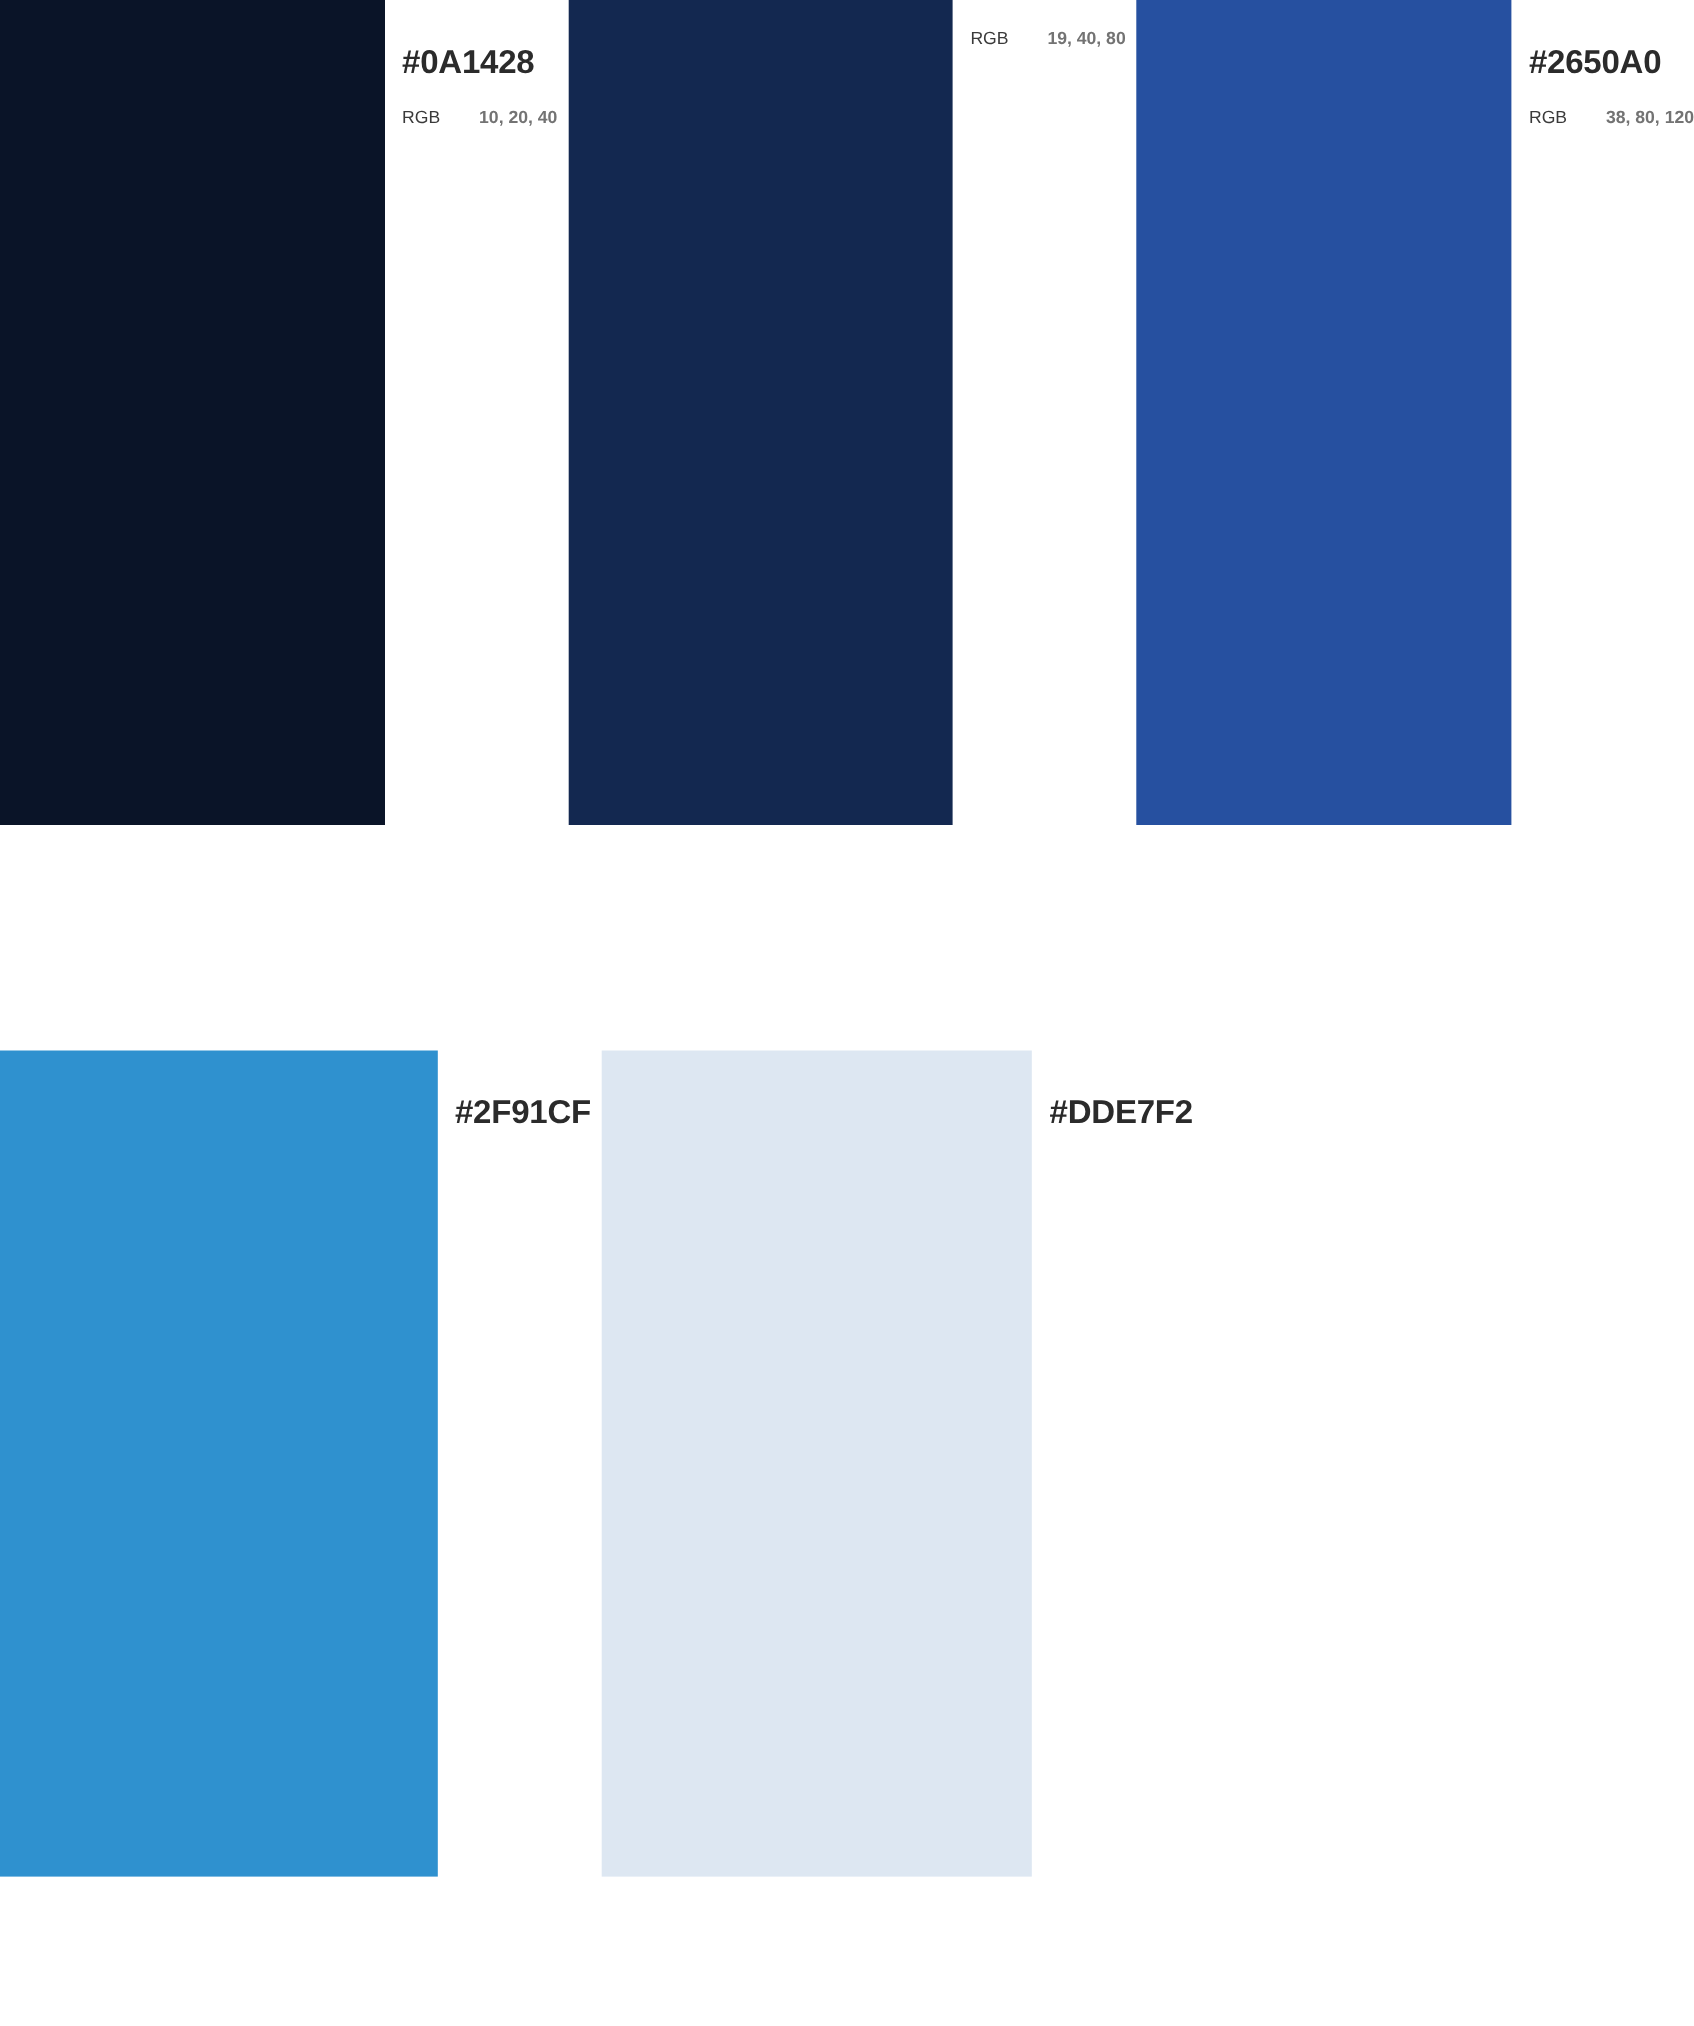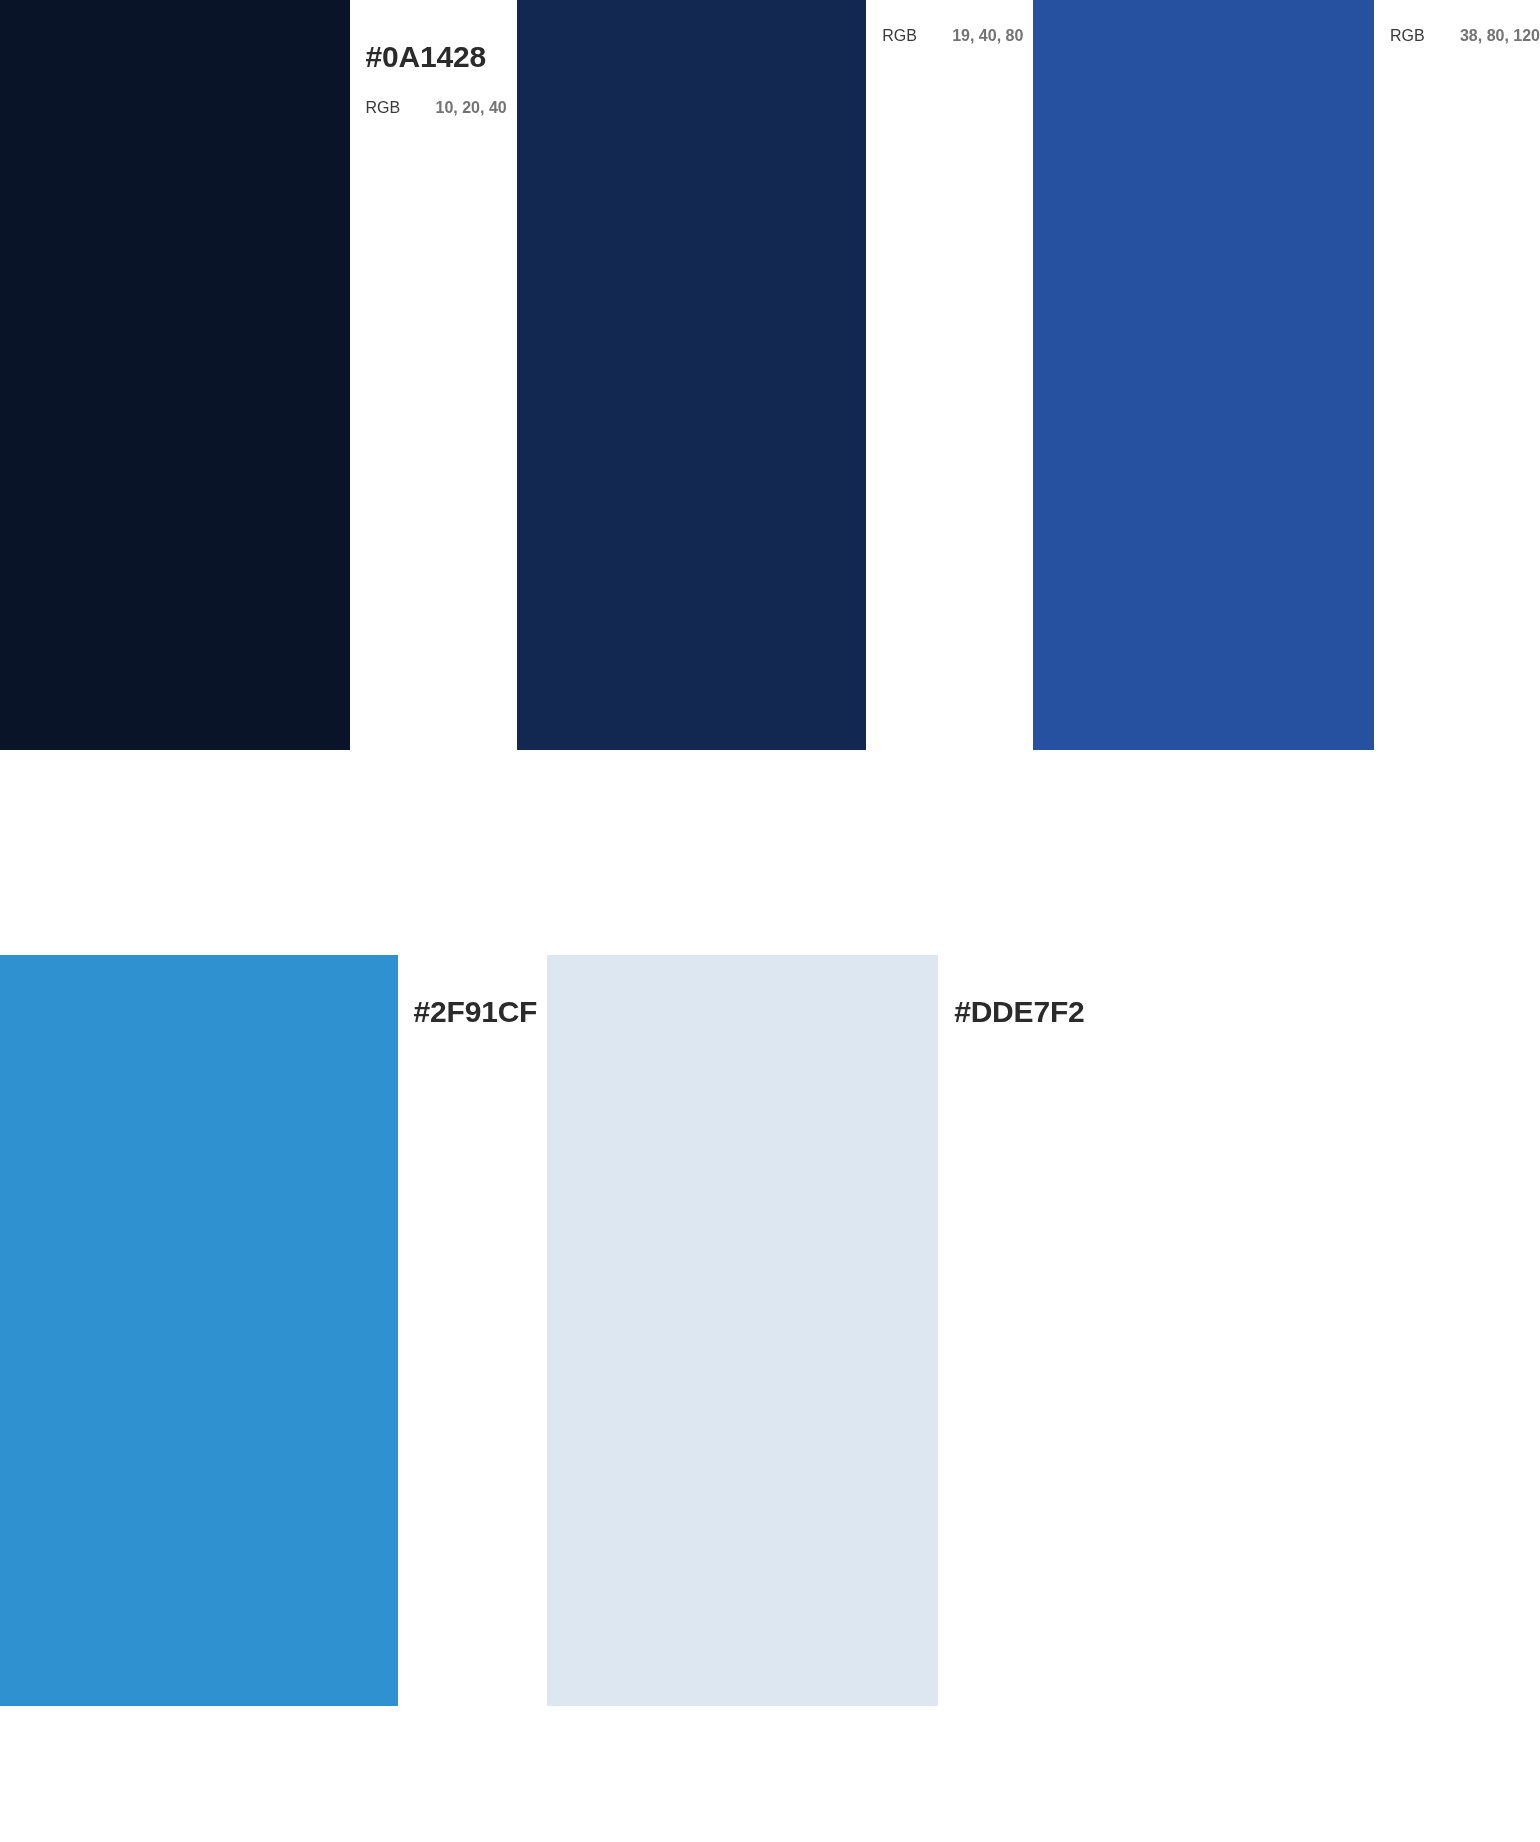--- a/index.html
+++ b/index.html
@@ -106,20 +106,21 @@
         <div class="rgbline">
           <span class="rgb-label">RGB</span>
           <span class="rgb-value">19, 40, 80</span>
         </div>
       </div>
     </div>
 
     <div class="cell">
       <div class="swatch" style="background-color: rgb(38, 80, 160);"></div>
       <div class="meta">
+        <div class="hexline">#2650A0</div>
         <div class="rgbline">
           <span class="rgb-label">RGB</span>
           <span class="rgb-value">38, 80, 120</span>
         </div>
       </div>
     </div>
 
   </div>
 
   <div class="spacer-row"></div>

